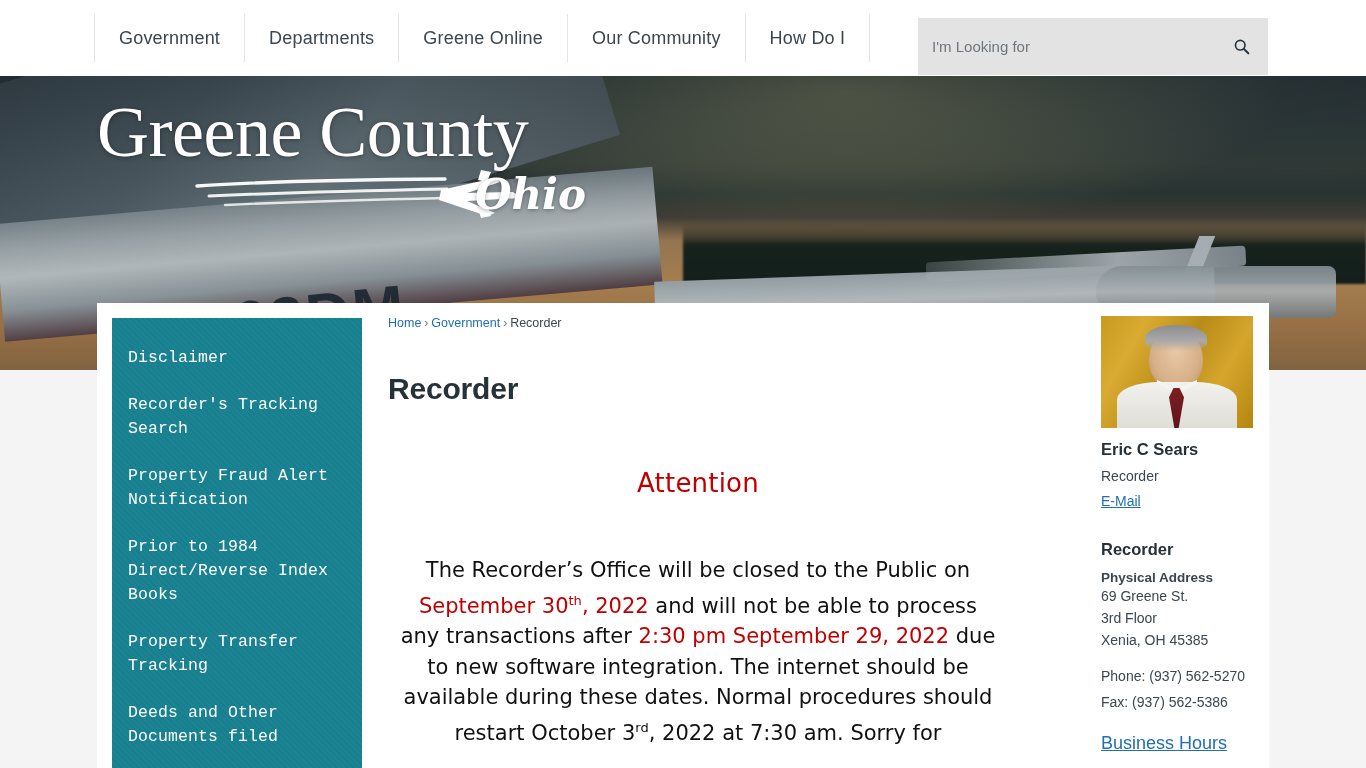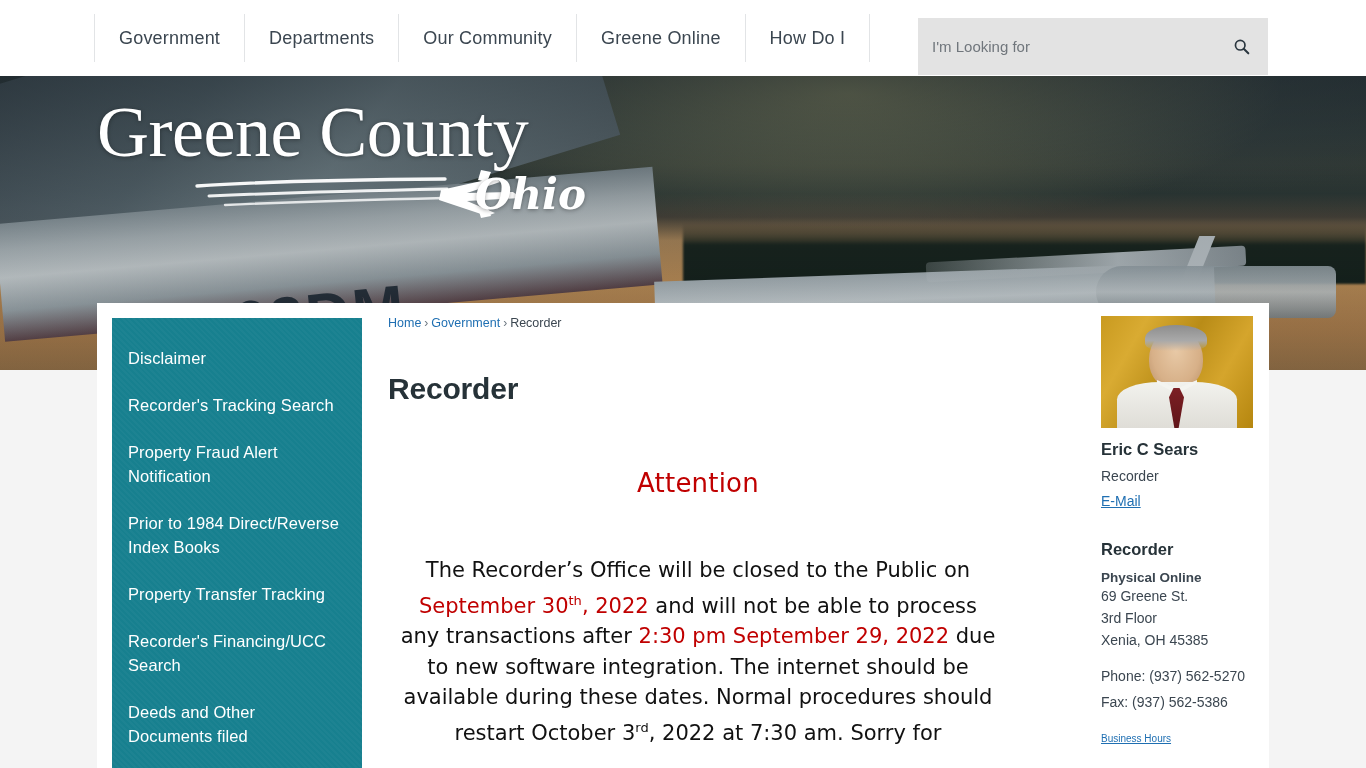--- a/index.html
+++ b/index.html
@@ -224,20 +224,21 @@
   }
   .side-link {
     display: block;
     color: #ffffff;
     font-size: 16.5px;
     line-height: 24px;
     margin-bottom: 23px;
     text-decoration: none;
     letter-spacing: .1px;
     cursor: pointer;
+    font-family: Liberation Mono, monospace;
   }
 
   
   #main-col {
     position: absolute;
     left: 291px; top: 13px;
     width: 620px;
   }
   #breadcrumb {
     font-size: 12.5px;
@@ -356,42 +357,42 @@
   }
   .contact-line {
     font-size: 14px;
     line-height: 26px;
     color: #3b4650;
   }
   #contact-gap { height: 12px; }
   #hours-link {
     display: inline-block;
     margin-top: 18px;
-    font-size: 10px;
+    font-size: 18px;
     color: #1f6fb2;
     text-decoration: underline;
     cursor: pointer;
   }
 </style>
 </head>
 <body>
 
 <div id="top-nav">
   <nav id="nav-links">
     <div class="nav-item">
         <span>Government</span>
       </div>
     <div class="nav-item">
         <span>Departments</span>
       </div>
     <div class="nav-item">
-        <span>Our Community</span>
+        <span>Greene Online</span>
       </div>
     <div class="nav-item">
-        <span>Greene Online</span>
+        <span>Our Community</span>
       </div>
     <div class="nav-item">
         <span>How Do I</span>
       </div>
   </nav>
 
   <div id="search-wrap">
     <input id="search-input" type="text" placeholder="I'm Looking for" style="">
     <button id="search-btn">
       <svg width="17" height="17" viewBox="0 0 20 20">
@@ -434,21 +435,20 @@
 </div>
 
 <div id="content-card">
 
   <aside id="left-sidebar">
     <a class="side-link">Disclaimer</a>
     <a class="side-link">Recorder's Tracking Search</a>
     <a class="side-link">Property Fraud Alert Notification</a>
     <a class="side-link">Prior to 1984 Direct/Reverse Index Books</a>
     <a class="side-link">Property Transfer Tracking</a>
-    <a class="side-link">Recorder's Financing/UCC Search</a>
     <a class="side-link">Deeds and Other Documents filed</a>
   </aside>
 
   <main id="main-col">
     <div id="breadcrumb">
       <a>Home</a><span class="crumb-sep">›</span><a>Government</a><span class="crumb-sep">›</span><span>Recorder</span>
     </div>
 
     <h1 id="page-title">Recorder</h1>
 
@@ -466,21 +466,21 @@
       <div id="photo-shirt"></div>
       <div id="photo-collar"></div>
       <div id="photo-tie"></div>
     </div>
 
     <div id="official-name">Eric C Sears</div>
     <div id="official-role">Recorder</div>
     <a id="official-email">E-Mail</a>
 
     <div id="dept-name">Recorder</div>
-    <div id="addr-label">Physical Online</div>
+    <div id="addr-label">Physical Address</div>
     <div class="addr-line">69 Greene St.</div>
     <div class="addr-line">3rd Floor</div>
     <div class="addr-line">Xenia, OH 45385</div>
 
     <div id="contact-gap"></div>
 
     <div class="contact-line">Phone: (937) 562-5270</div>
     <div class="contact-line">Fax: (937) 562-5386</div>
 
     <a id="hours-link">Business Hours</a>

